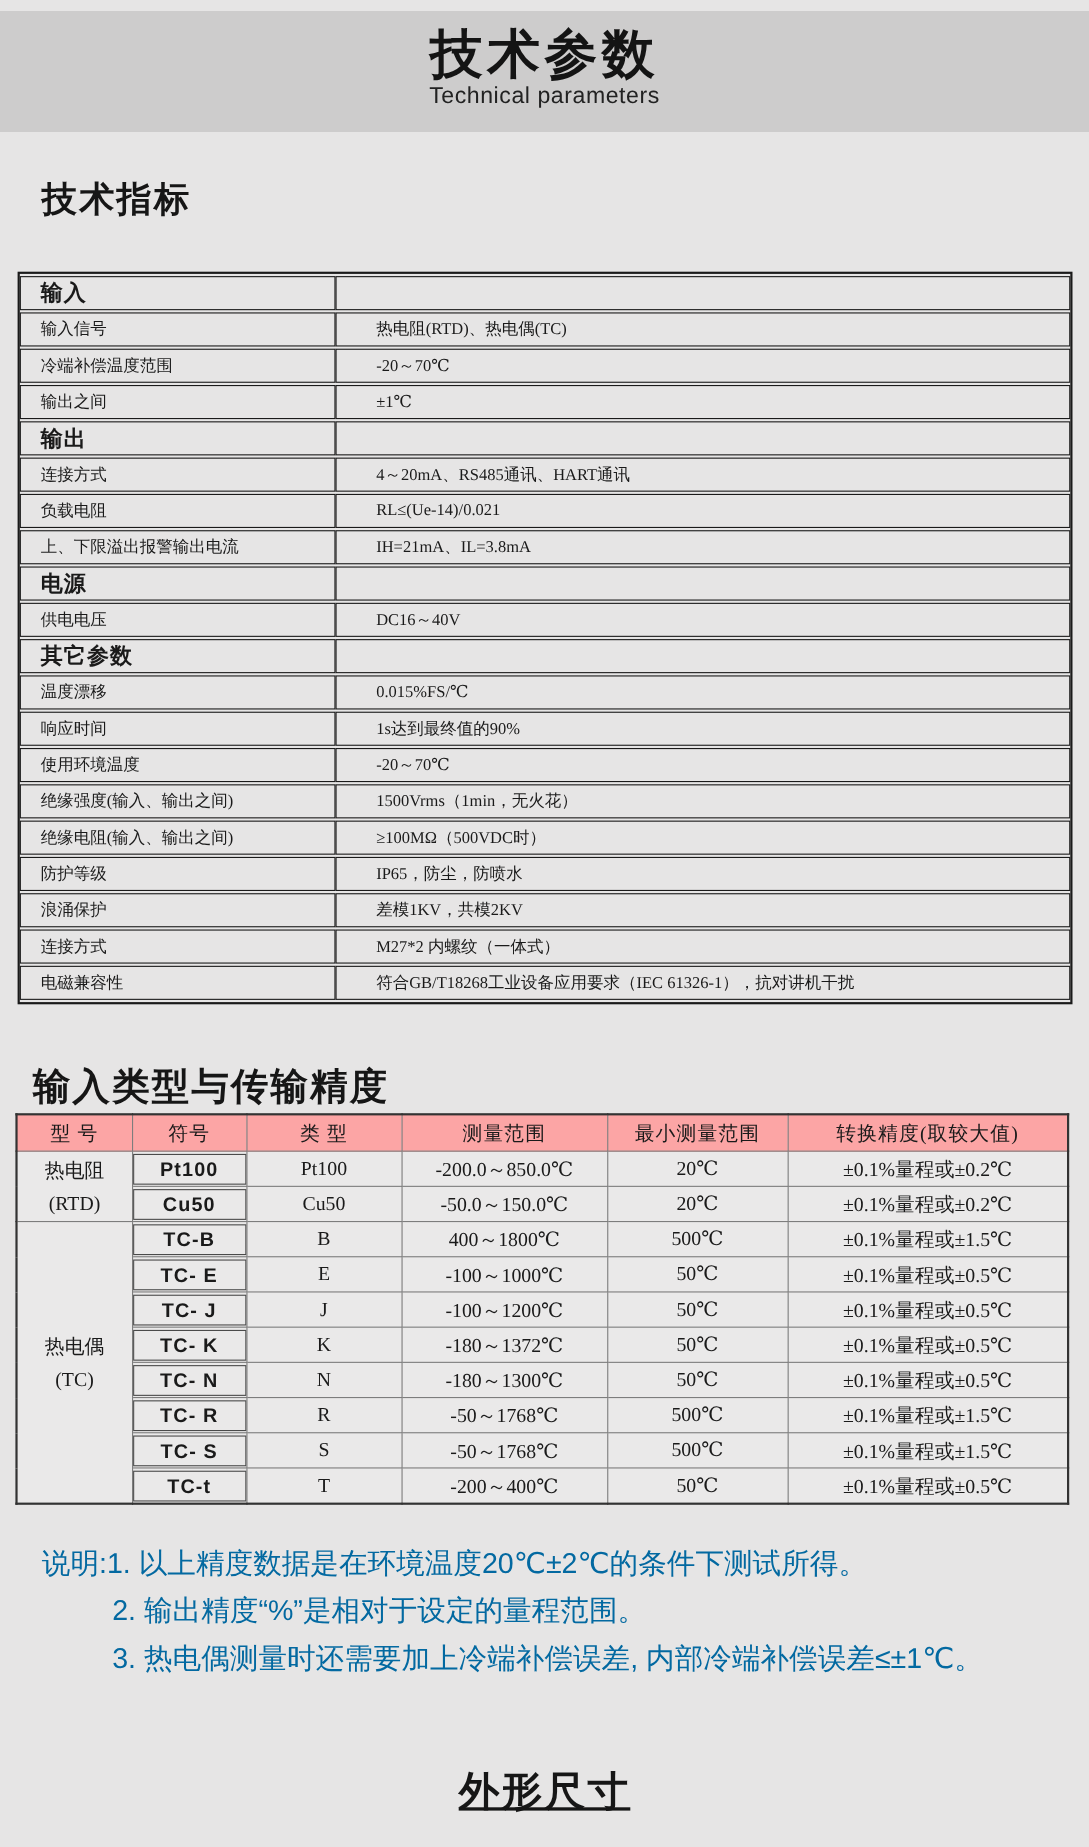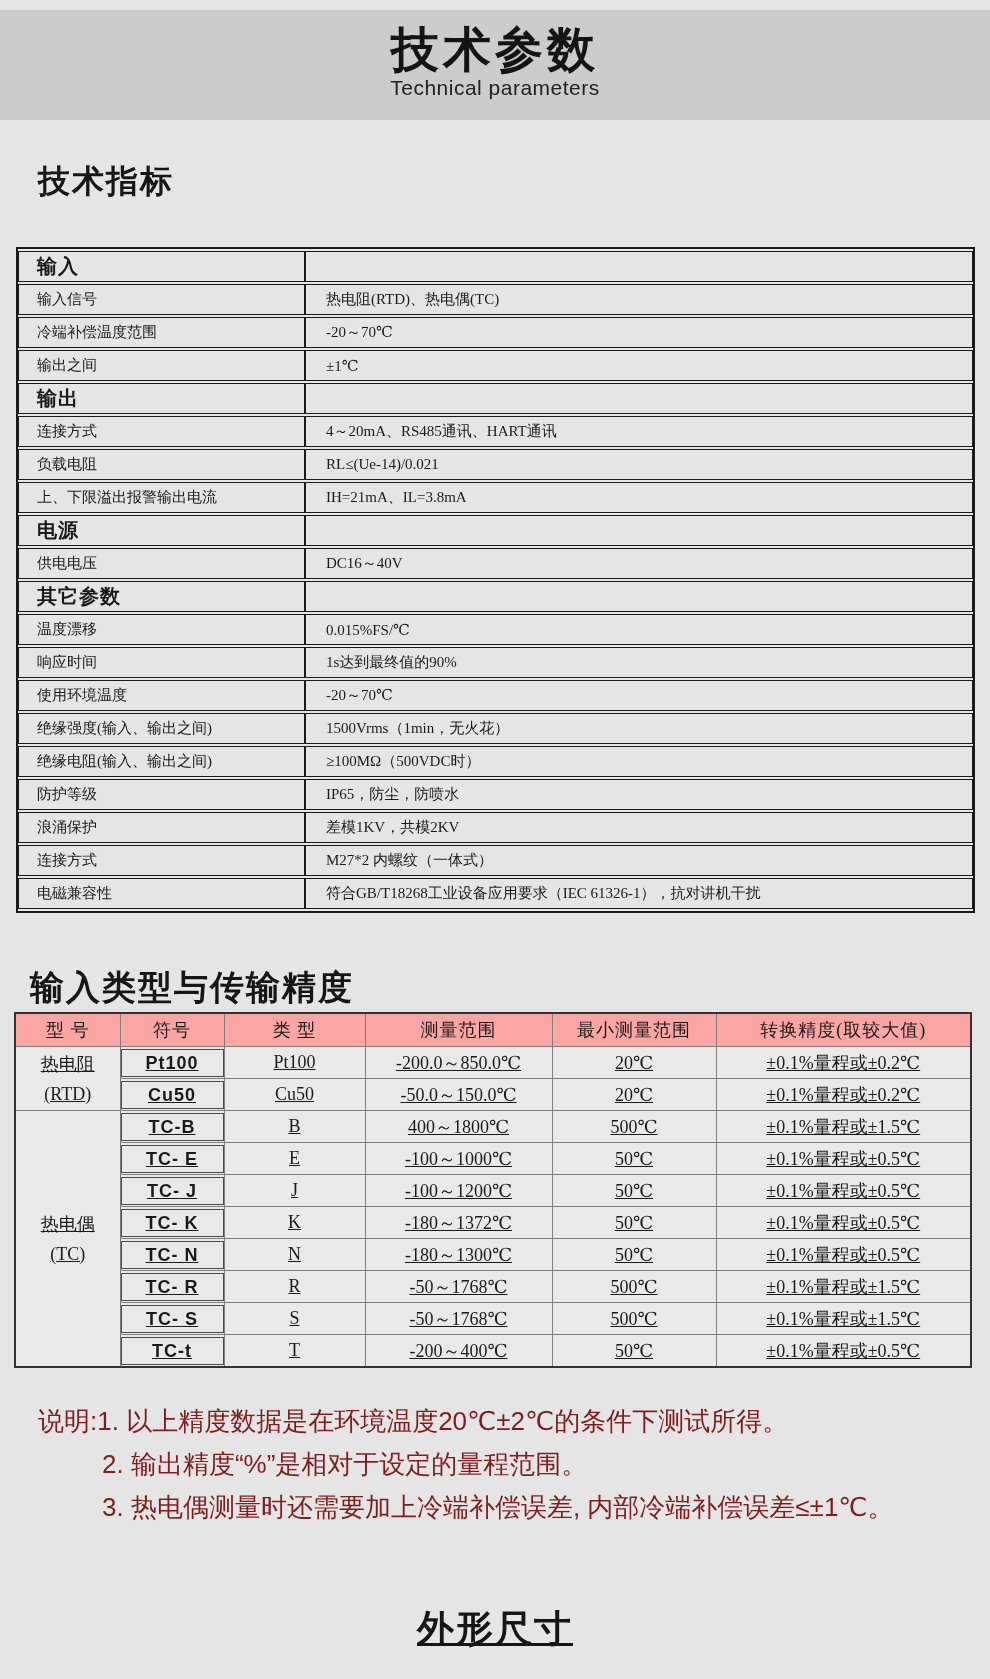--- a/index.html
+++ b/index.html
@@ -32,49 +32,49 @@
   
   .spec-table{
     position:absolute;top:221px;left:16px;width:959px;height:644px;
     border-collapse:separate;border-spacing:0 2px;
     border:2px solid #1a1a1a;table-layout:fixed;margin-top:26px;
   }
   .spec-table td{
     border:1px solid #1a1a1a;height:29px;font-size:15px;
     padding:0 4px 0 18px;vertical-align:middle;white-space:nowrap;
   }
-  .spec-table td.spec-value{padding-left:20px;}
+  .spec-table td.spec-value{padding-left:36px;}
   .spec-table td.section{
     font-family:"Liberation Sans","DejaVu Sans",sans-serif;
     font-weight:bold;font-size:20px;letter-spacing:1px;
   }
   
   .acc-table{
     position:absolute;top:1012px;left:14px;width:958px;
     border-collapse:collapse;table-layout:fixed;
     border:2px solid #333;background:#eae9e9;
   }
   .acc-table th,.acc-table td{
     border:1px solid #7d7d7d;text-align:center;vertical-align:middle;
     font-weight:normal;font-size:18px;padding:0;
   }
   .acc-table th{height:32px;background:#fca5a5;letter-spacing:1px;}
-  .acc-table td{height:31px;text-decoration:underline;}
+  .acc-table td{height:31px;}
   .acc-table td.group-cell{line-height:30px;font-size:18px;}
   .acc-table td.sym-cell{padding:0;}
   .sym-box{
     margin:1px 0;border:1px solid #4a4a4a;height:26px;line-height:26px;
     font-family:"Liberation Sans","DejaVu Sans",sans-serif;font-weight:bold;
     font-size:18px;letter-spacing:1px;
   }
   
   .notes{
     position:absolute;top:1400px;left:38px;width:920px;
     font-family:"Liberation Sans","DejaVu Sans",sans-serif;
-    font-size:26px;line-height:43px;color:#7f1d1d;
+    font-size:26px;line-height:43px;color:#0369a1;
   }
   .note-line.indent{padding-left:64px;}
 </style>
 </head>
 <body>
 
 <div class="band">
   <p class="title">技术参数</p>
   <p class="subtitle">Technical parameters</p>
 </div>

